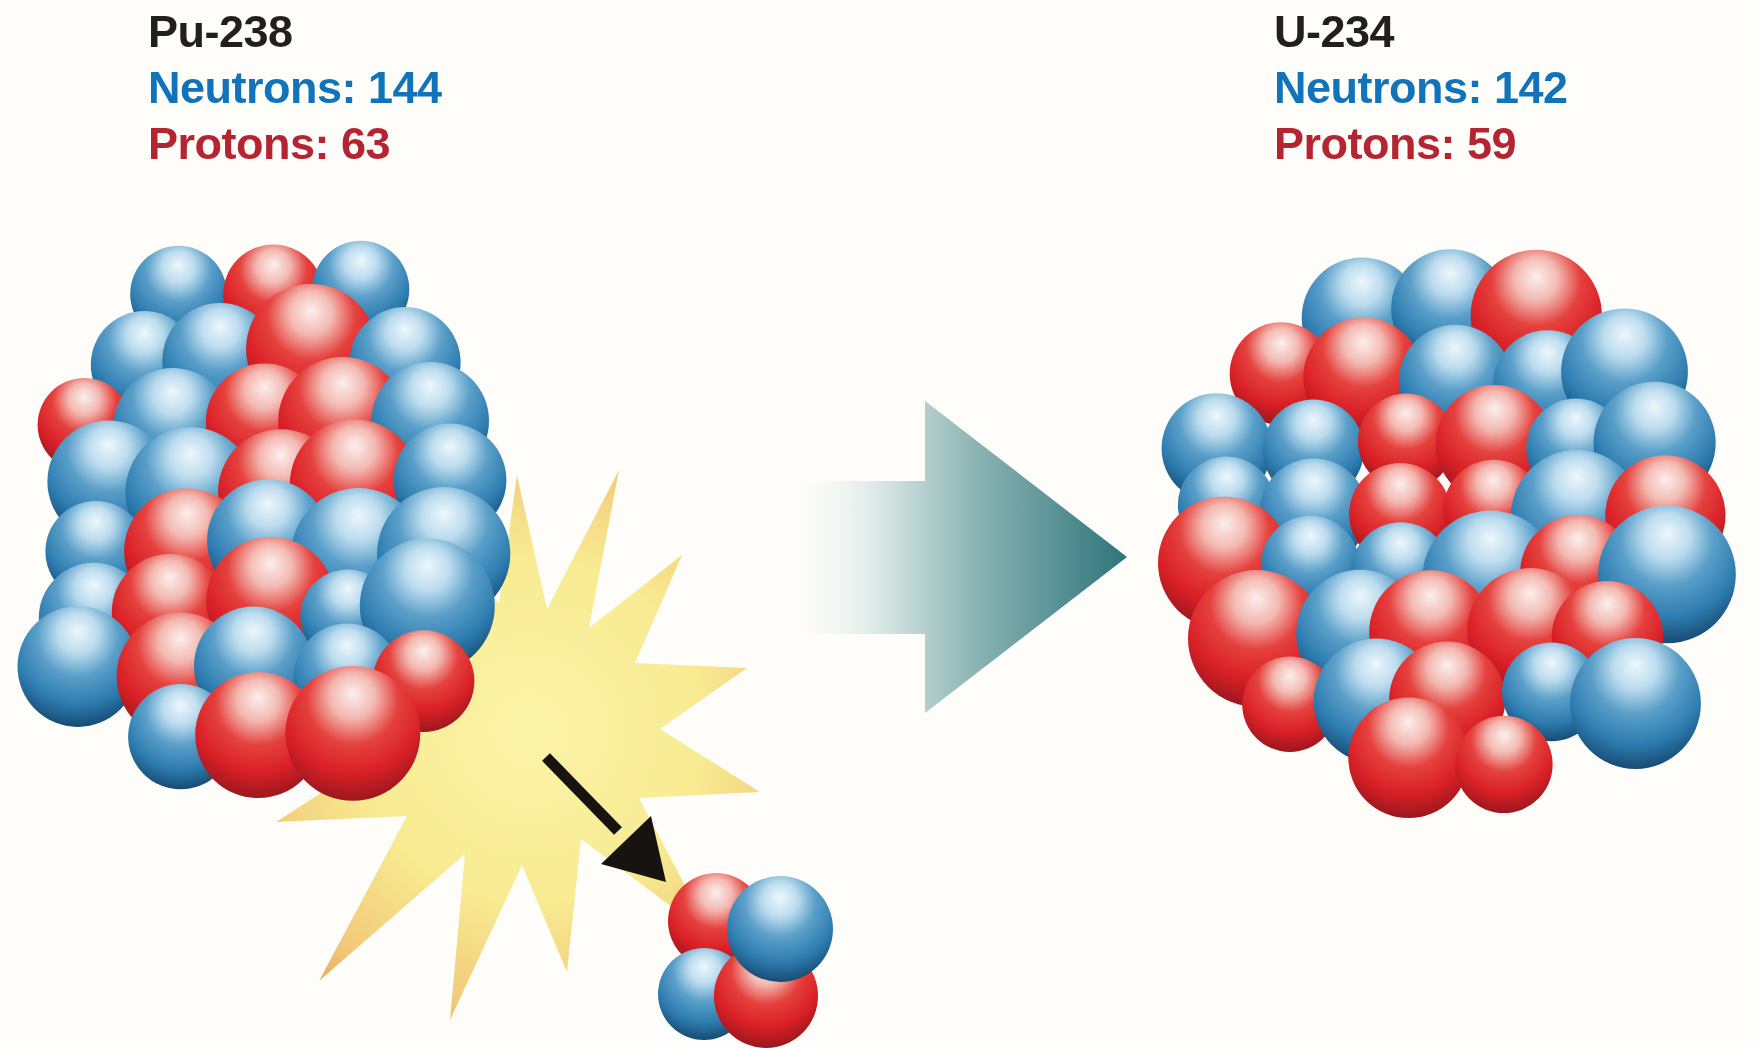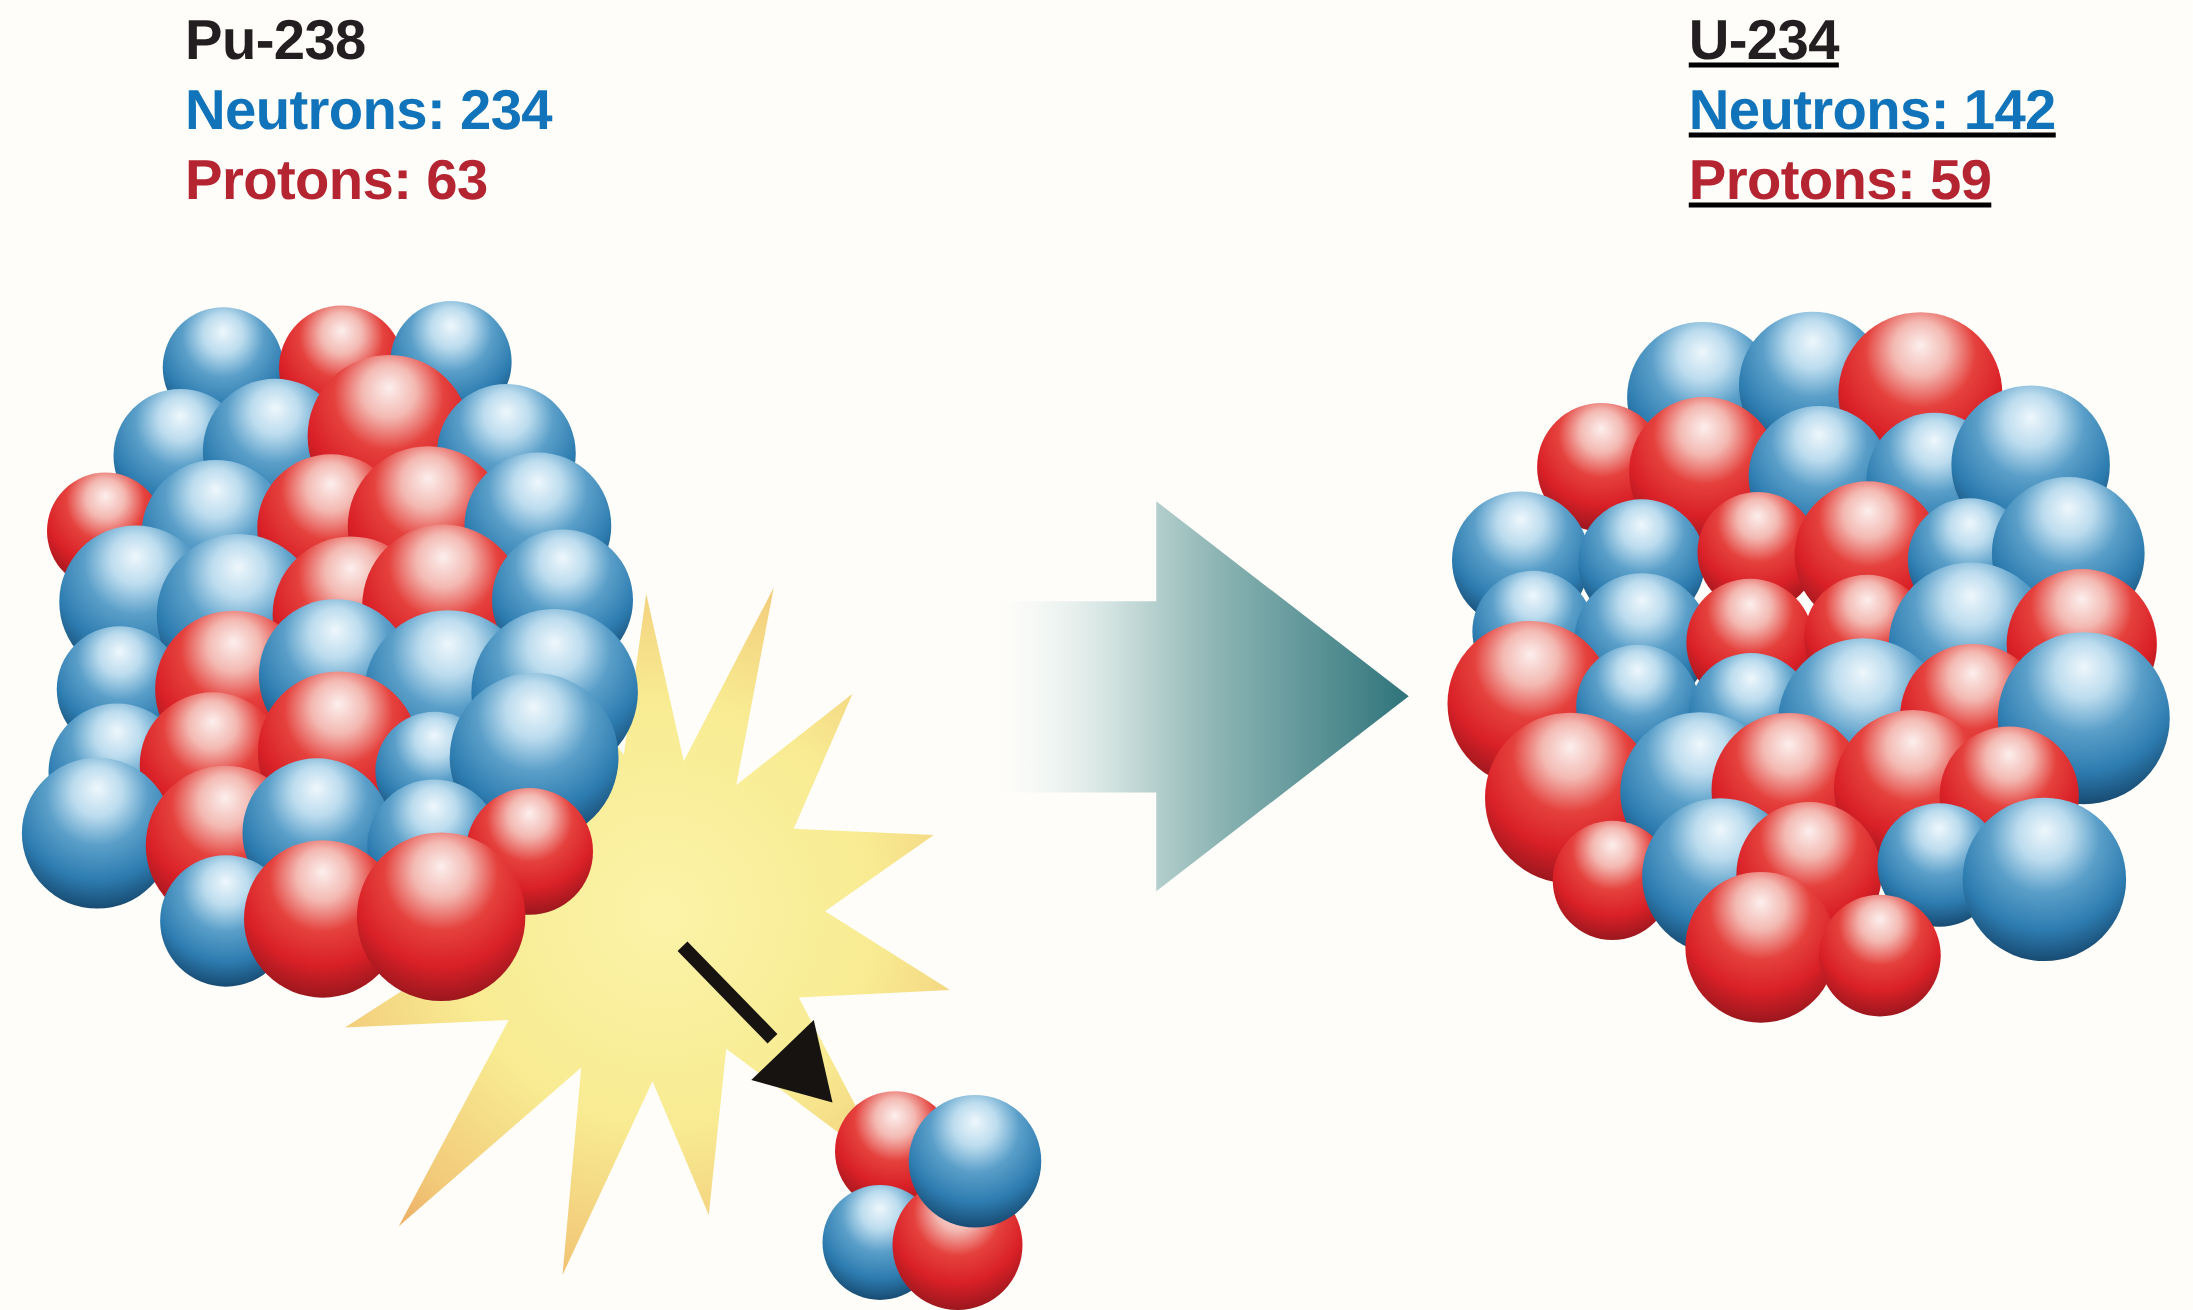--- a/index.html
+++ b/index.html
@@ -152,24 +152,24 @@
     <g id="alphaCluster">
       <circle cx="716" cy="921" r="48" fill="url(#gRed)"></circle>
       <circle cx="704" cy="994" r="46" fill="url(#gBlue)"></circle>
       <circle cx="766" cy="996" r="52" fill="url(#gRed)"></circle>
       <circle cx="780" cy="929" r="53" fill="url(#gBlue)"></circle>
     </g>
   </svg>
 
   <div class="lbl" style="left:148px;top:4px;">
     <div class="ttl">Pu-238</div>
-    <div class="neu">Neutrons: 234</div>
+    <div class="neu">Neutrons: 144</div>
     <div class="pro">Protons: 63</div>
   </div>
 
-  <div class="lbl" style="left:1351px;top:4px;text-decoration:underline;">
+  <div class="lbl" style="left:1274px;top:4px;">
     <div class="ttl">U-234</div>
     <div class="neu">Neutrons: 142</div>
     <div class="pro">Protons: 59</div>
   </div>
 
 
 </div>
 
 </body></html>

